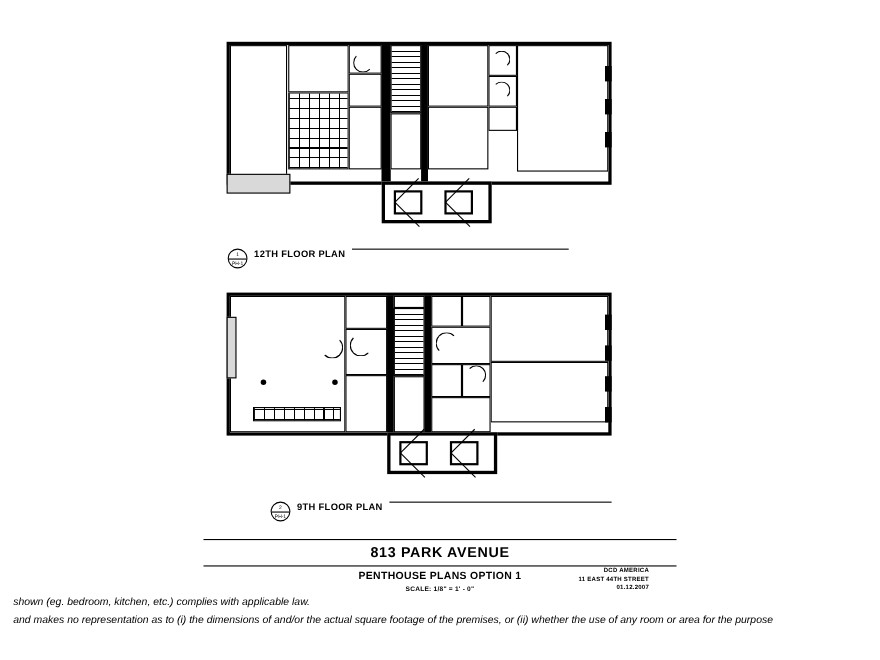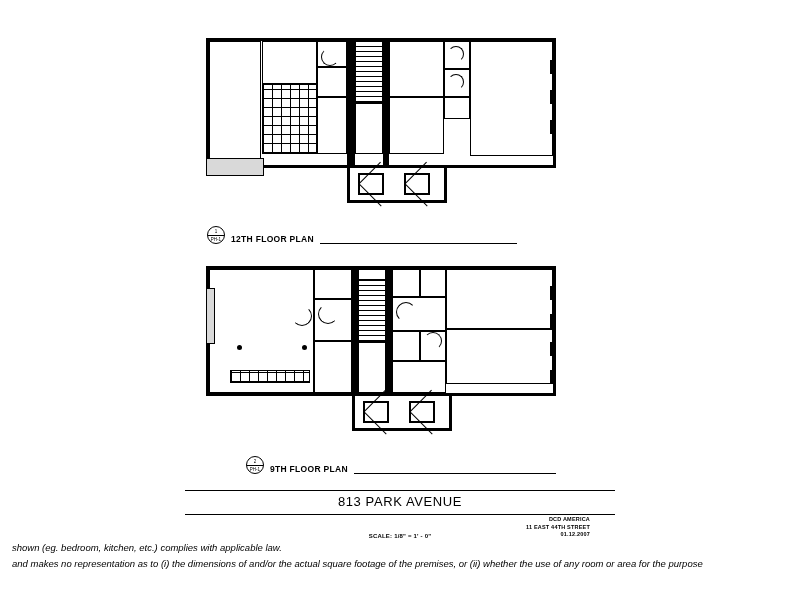--- a/index.html
+++ b/index.html
@@ -91,21 +91,21 @@
   }
   .win {
     position: absolute;
     background: #000;
   }
 
   
   .callout {
     position: absolute;
     display: flex;
-    align-items: flex-end;
+    align-items: flex-start;
   }
   .callout .bubble {
     width: 16px; height: 16px;
     border: 1px solid #000;
     border-radius: 50%;
     position: relative;
     background: #fff;
     flex: 0 0 auto;
   }
   .callout .bubble .top,
@@ -143,21 +143,21 @@
   .title-rule {
     position: absolute;
     height: 0;
     border-top: 1px solid #000;
   }
   .main-title {
     position: absolute;
     width: 100%;
     text-align: center;
     font-size: 13px;
-    font-weight: normal;
+    font-weight: bold;
     letter-spacing: 0.6px;
   }
   .sub-title {
     position: absolute;
     width: 100%;
     text-align: center;
     font-size: 9.5px;
     font-weight: bold;
     letter-spacing: 0.3px;
   }
@@ -299,20 +299,21 @@
     <div class="label">9TH FLOOR PLAN</div>
     <div class="rule"></div>
   </div>
 
   <div class="title-rule" style="left:185px; top:490px; width:430px;"></div>
 
   <div class="main-title" style="left:0; top:494px;">813 PARK AVENUE</div>
 
   <div class="title-rule" style="left:185px; top:514px; width:430px;"></div>
 
+  <div class="sub-title" style="left:0; top:518px;">PENTHOUSE PLANS OPTION 1</div>
 
   <div class="scale-note" style="left:0; top:533px;">SCALE:  1/8" = 1' - 0"</div>
 
   <div class="firm-block" style="left:450px; top:516px; width:140px;">
     <div>DCD AMERICA</div>
     <div>11 EAST 44TH STREET</div>
     <div>01.12.2007</div>
   </div>
 
   <div class="disclaimer">

